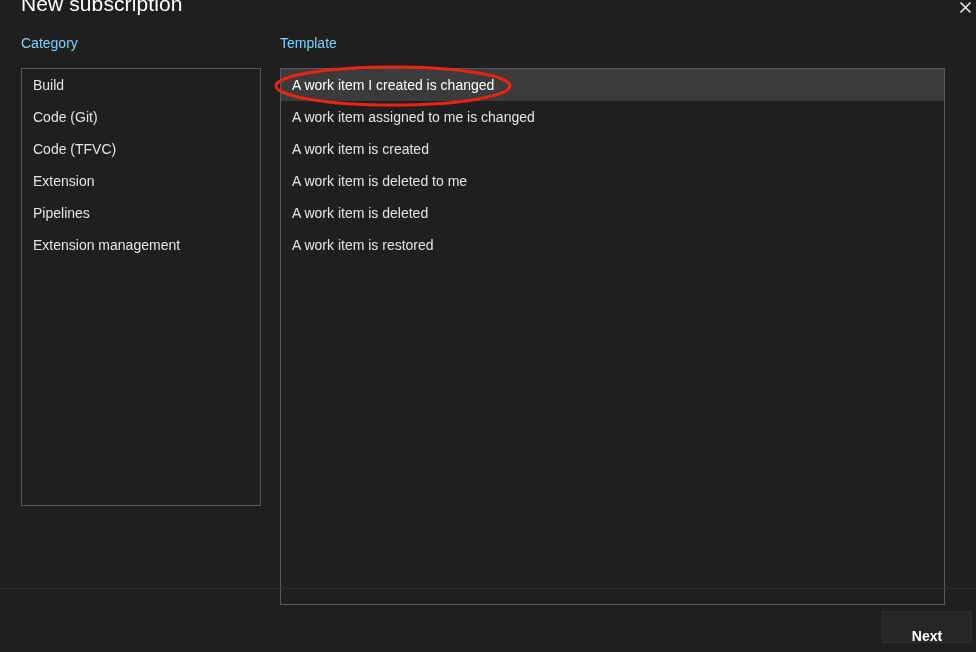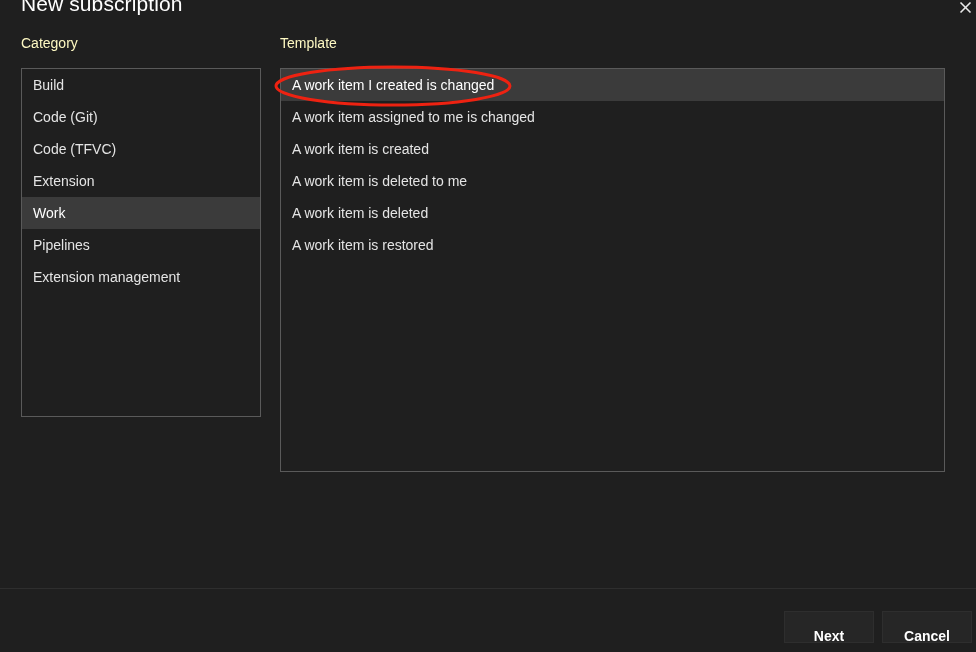--- a/index.html
+++ b/index.html
@@ -54,46 +54,46 @@
     cursor: pointer;
     user-select: none;
   }
   #close-button svg { display:block; }
 
   
   .col-label {
     position: absolute;
     font-size: 14px;
     line-height: 18px;
-    color: #fef9c3;
+    color: #7dd3fc;
     font-weight: 400;
     white-space: nowrap;
   }
   #category-label { left: 21px; top: 34px; }
   #template-label { left: 280px; top: 34px; }
 
   
   .listbox {
     position: absolute;
     box-sizing: border-box;
     border: 1px solid #5a5a5a;
     background: #1f1f1f;
     overflow: hidden;
   }
   #category-listbox {
     left: 21px;
     top: 68px;
     width: 240px;
-    height: 349px;
+    height: 438px;
   }
   #template-listbox {
     left: 280px;
     top: 68px;
     width: 665px;
-    height: 404px;
+    height: 537px;
   }
 
   .list {
     list-style: none;
     margin: 0;
     padding: 0;
   }
 
   .list-item {
     height: 32px;
@@ -172,41 +172,39 @@
 
   <div class="col-label" id="category-label">Category</div>
   <div class="col-label" id="template-label">Template</div>
 
   <div class="listbox" id="category-listbox">
     <ul class="list" id="category-list">
         <li class="list-item">Build</li>
         <li class="list-item">Code (Git)</li>
         <li class="list-item">Code (TFVC)</li>
         <li class="list-item">Extension</li>
-        <li class="list-item selected" aria-selected="true">Work</li>
         <li class="list-item">Pipelines</li>
         <li class="list-item">Extension management</li>
       </ul>
   </div>
 
   <div class="listbox" id="template-listbox">
     <ul class="list" id="template-list">
         <li class="list-item selected" aria-selected="true">A work item I created is changed</li>
         <li class="list-item">A work item assigned to me is changed</li>
         <li class="list-item">A work item is created</li>
         <li class="list-item">A work item is deleted to me</li>
         <li class="list-item">A work item is deleted</li>
         <li class="list-item">A work item is restored</li>
       </ul>
   </div>
 
   <div id="footer-divider"></div>
 
   <div id="footer-actions">
     <button class="dialog-button">Next</button>
-    <button class="dialog-button">Cancel</button>
   </div>
 
   <svg id="annotation-overlay" viewBox="0 0 976 652" xmlns="http://www.w3.org/2000/svg">
     <ellipse id="annotation-ellipse-shape" cx="393" cy="86" rx="117" ry="19" fill="none" stroke="#ee2211" stroke-width="3"></ellipse>
   </svg>
 
 </div>
 
 </body></html>

